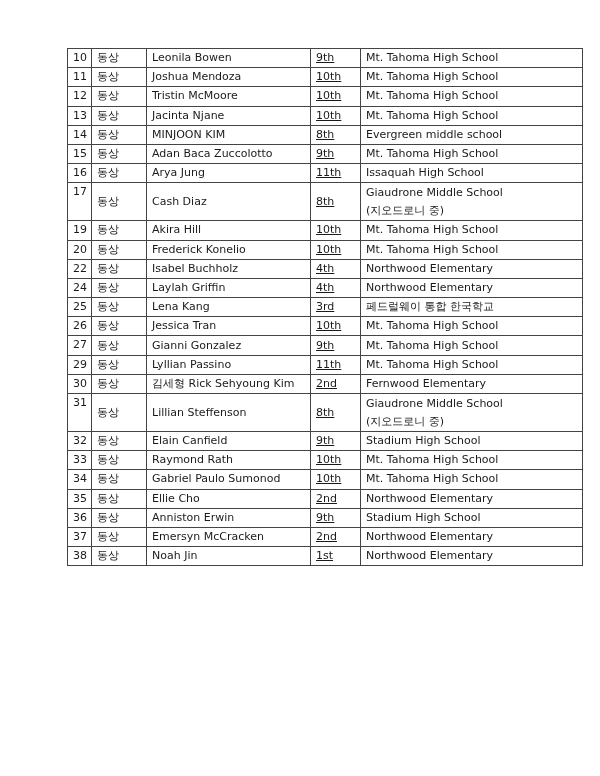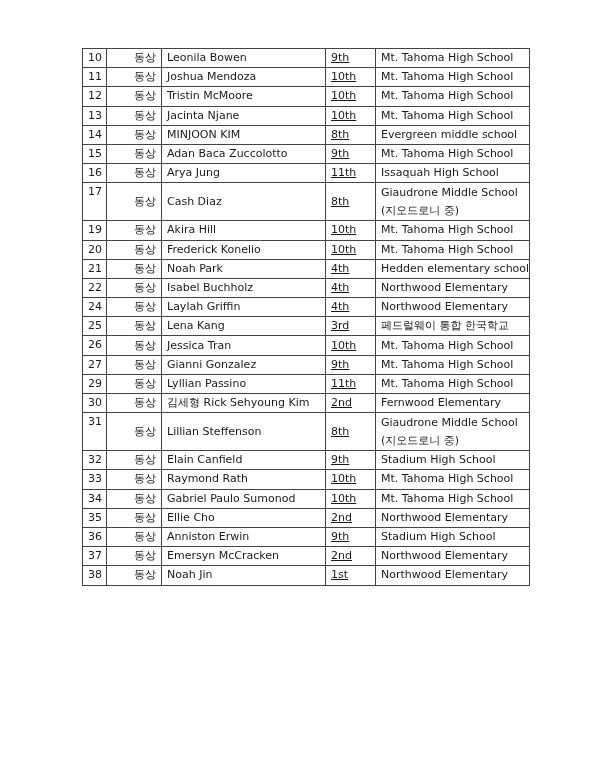--- a/index.html
+++ b/index.html
@@ -1,23 +1,23 @@
 <!DOCTYPE html>
 <html><head>
 <meta charset="utf-8">
 <style>
   html, body { margin: 0; padding: 0; background: #ffffff; }
   body { width: 600px; height: 776px; position: relative; overflow: hidden;
          font-family: "DejaVu Sans", "Liberation Sans", sans-serif; color: #1a1a1a; }
-  table.awards { position: absolute; left: 82px; top: 48px; width: 448px;
+  table.awards { position: absolute; left: 67px; top: 48px; width: 516px;
          border-collapse: collapse; font-size: 11px; table-layout: fixed; }
   table.awards td { border: 1px solid #444; padding: 0 5px; height: 18.2px;
          line-height: 18px; white-space: nowrap; overflow: hidden; }
   td.c-no { width: 13px; padding-left: 4px; vertical-align: top; }
-  td.c-award { width: 44px; text-align: right; }
+  td.c-award { width: 44px; text-align: left; }
   td.c-name { width: 153px; }
   td.c-grade { width: 39px; text-decoration: underline; }
   td.c-school { }
   tr.tall td { height: 37px; }
   tr.tall td.c-school { line-height: 18px; margin-left: 8px; }
   .line { display: block; }
 </style>
 </head>
 <body>
 
@@ -90,27 +90,20 @@
         <td class="c-school">Mt. Tahoma High School</td>
       </tr>
       <tr>
         <td class="c-no">20</td>
         <td class="c-award">동상</td>
         <td class="c-name">Frederick Konelio</td>
         <td class="c-grade">10th</td>
         <td class="c-school">Mt. Tahoma High School</td>
       </tr>
       <tr>
-        <td class="c-no">21</td>
-        <td class="c-award">동상</td>
-        <td class="c-name">Noah Park</td>
-        <td class="c-grade">4th</td>
-        <td class="c-school">Hedden elementary school</td>
-      </tr>
-      <tr>
         <td class="c-no">22</td>
         <td class="c-award">동상</td>
         <td class="c-name">Isabel Buchholz</td>
         <td class="c-grade">4th</td>
         <td class="c-school">Northwood Elementary</td>
       </tr>
       <tr>
         <td class="c-no">24</td>
         <td class="c-award">동상</td>
         <td class="c-name">Laylah Griffin</td>

